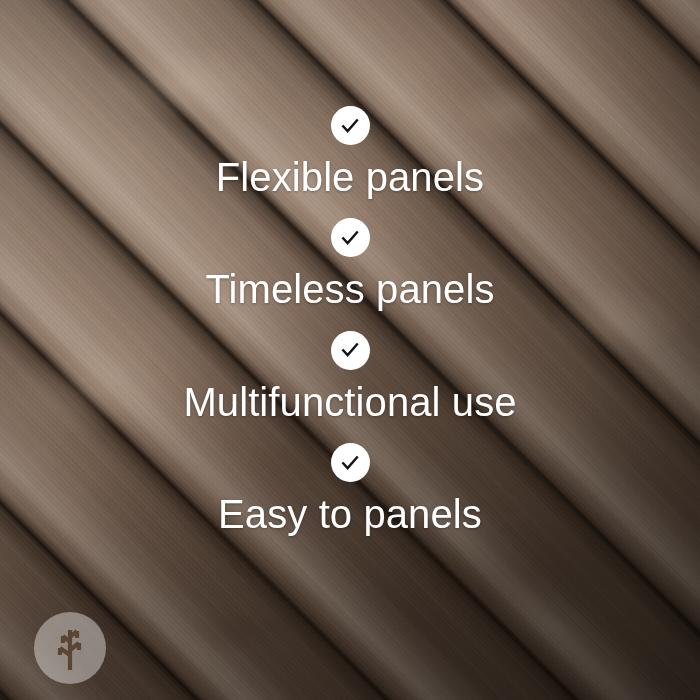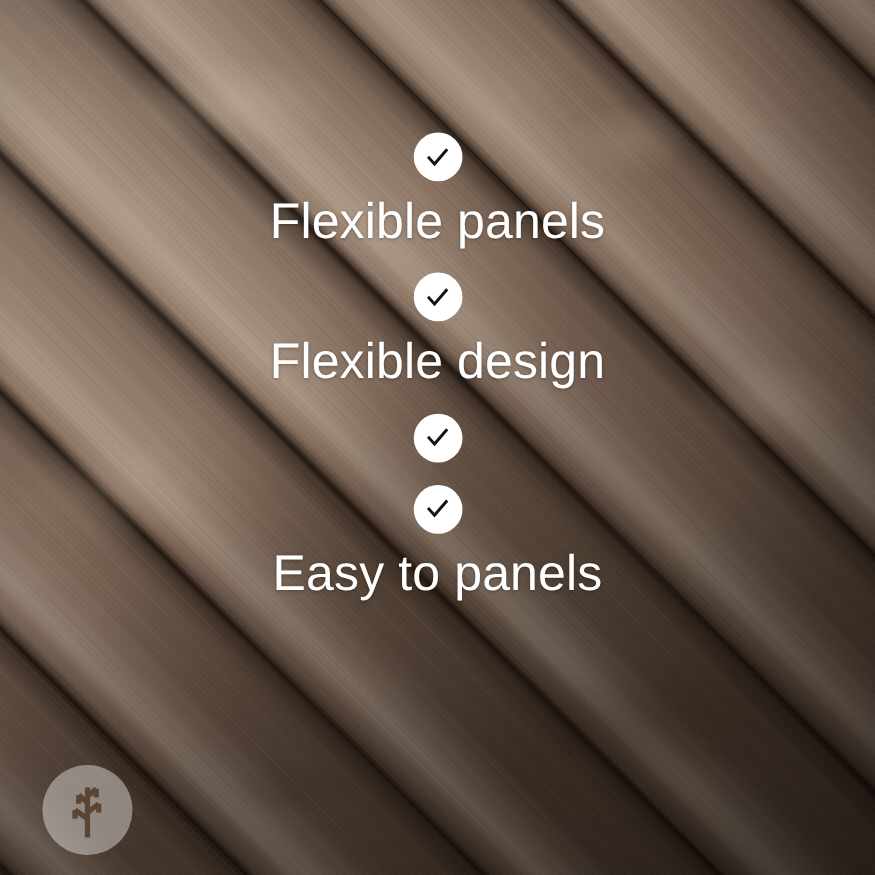--- a/index.html
+++ b/index.html
@@ -195,29 +195,30 @@
       </div>
       <div class="feature-label">Flexible panels</div>
     </div>
 
     <div class="feature">
       <div class="check-badge">
         <svg width="22" height="22" viewBox="0 0 24 24" aria-hidden="true">
           <path d="M4.6 12.4 L9.4 17.6 L19.6 5.8" fill="none" stroke="#141414" stroke-width="2.6" stroke-linecap="square" stroke-linejoin="miter"></path>
         </svg>
       </div>
-      <div class="feature-label">Flexible design</div>
-    </div>
-
-    <div class="feature">
-      <div class="check-badge">
-        <svg width="22" height="22" viewBox="0 0 24 24" aria-hidden="true">
-          <path d="M4.6 12.4 L9.4 17.6 L19.6 5.8" fill="none" stroke="#141414" stroke-width="2.6" stroke-linecap="square" stroke-linejoin="miter"></path>
-        </svg>
-      </div>
+      <div class="feature-label">Timeless panels</div>
+    </div>
+
+    <div class="feature">
+      <div class="check-badge">
+        <svg width="22" height="22" viewBox="0 0 24 24" aria-hidden="true">
+          <path d="M4.6 12.4 L9.4 17.6 L19.6 5.8" fill="none" stroke="#141414" stroke-width="2.6" stroke-linecap="square" stroke-linejoin="miter"></path>
+        </svg>
+      </div>
+      <div class="feature-label">Multifunctional use</div>
     </div>
 
     <div class="feature">
       <div class="check-badge">
         <svg width="22" height="22" viewBox="0 0 24 24" aria-hidden="true">
           <path d="M4.6 12.4 L9.4 17.6 L19.6 5.8" fill="none" stroke="#141414" stroke-width="2.6" stroke-linecap="square" stroke-linejoin="miter"></path>
         </svg>
       </div>
       <div class="feature-label">Easy to panels</div>
     </div>

